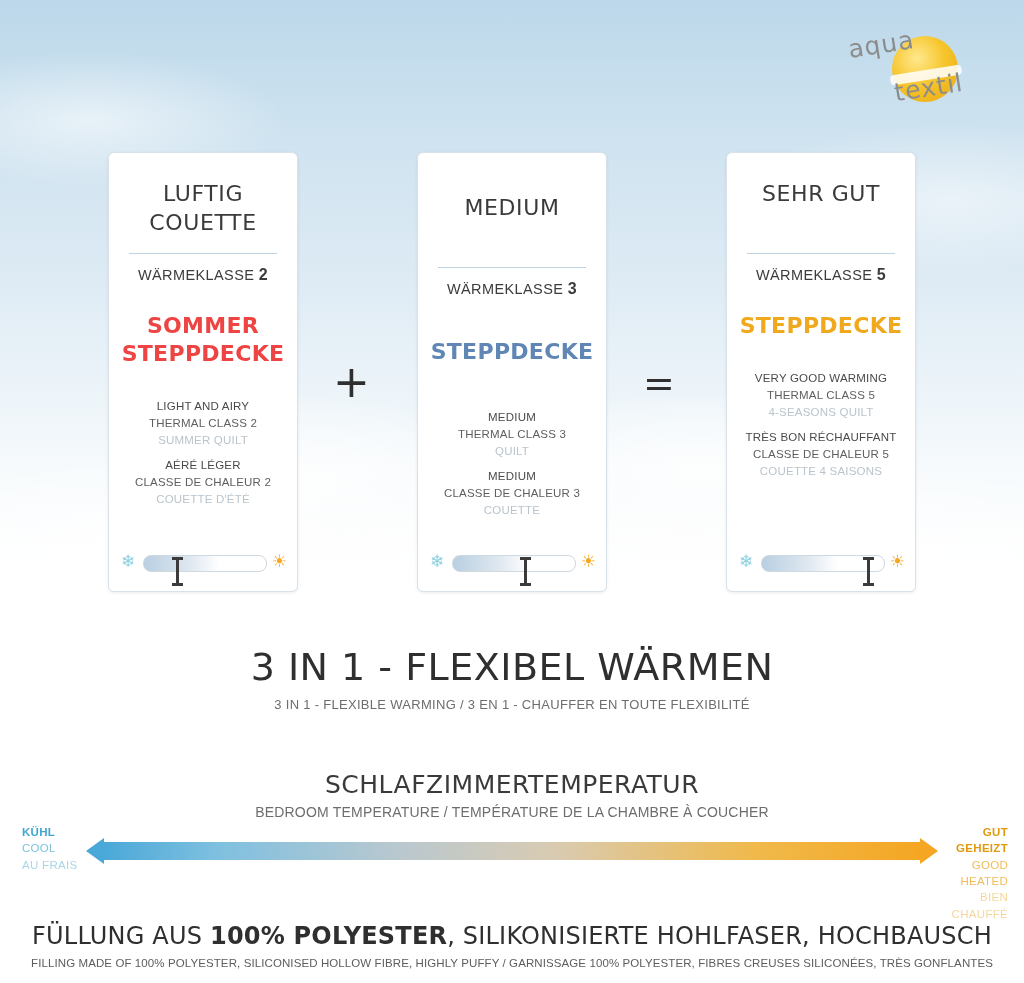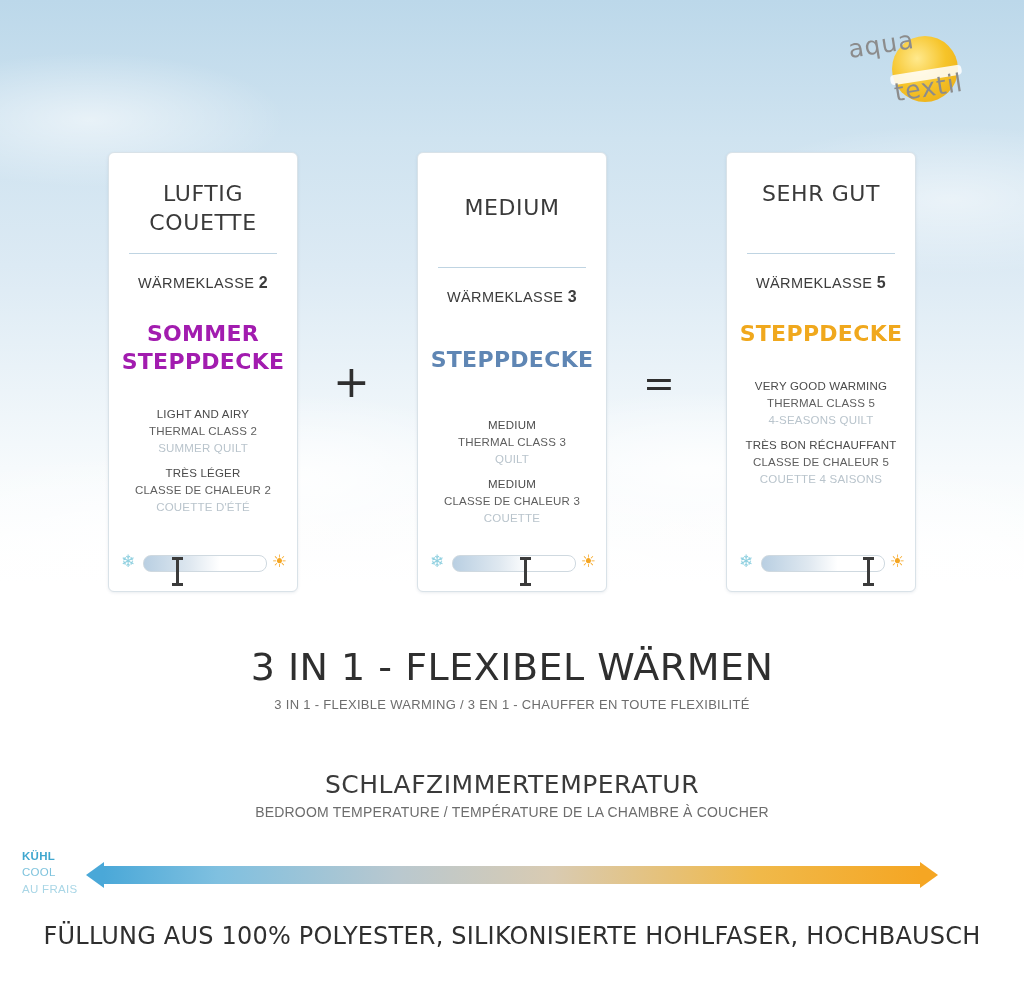--- a/index.html
+++ b/index.html
@@ -123,38 +123,38 @@
   }
   .card.c2 .card-title { padding-top: 14px; }
 
   .rule {
     margin: 14px 20px 0;
     height: 1px;
     background: #bfd4e2;
   }
 
   .warm-class {
-    margin-top: 20px;
+    margin-top: 12px;
     text-align: center;
     font-size: 14.5px;
     color: #3c3c3c;
     letter-spacing: .4px;
   }
   .warm-class b { font-size: 16px; }
 
   .product {
     margin-top: 28px;
     text-align: center;
     font-weight: bold;
     font-size: 22px;
     line-height: 1.28;
     letter-spacing: .3px;
     font-family: "DejaVu Sans", sans-serif;
   }
-  .product.blue-light { color: #a21caf; }
+  .product.blue-light { color: #ef4444; }
   .product.blue { color: #5f86b4; }
   .product.orange { color: #f0a81d; }
 
   .trans {
     margin-top: 30px;
     text-align: center;
     font-size: 11.5px;
     line-height: 1.45;
     letter-spacing: .2px;
   }
@@ -259,21 +259,21 @@
   .temp-sub {
     text-align: center;
     margin-top: 5px;
     font-size: 14px;
     color: #6d6d6d;
     letter-spacing: .2px;
   }
 
   .arrow-row {
     position: relative;
-    margin-top: 32px;
+    margin-top: 8px;
     height: 86px;
   }
   .arrow-bar {
     position: absolute;
     left: 86px;
     top: 10px;
     width: 852px;
     height: 26px;
   }
   .arrow-bar .body {
@@ -323,21 +323,21 @@
     left: 0; top: 922px;
     width: 1024px;
     text-align: center;
   }
   .footer-main {
     font-size: 24px;
     color: #2f2f2f;
     letter-spacing: .2px;
     font-family: "DejaVu Sans", sans-serif;
   }
-  .footer-main b { font-weight: normal; }
+  .footer-main b { font-weight: bold; }
   .footer-sub {
     margin-top: 7px;
     font-size: 11.5px;
     color: #5d5d5d;
     letter-spacing: .1px;
   }
 </style>
 </head>
 <body>
 
@@ -366,21 +366,21 @@
       </div>
       <div class="product blue-light">
         <div>SOMMER</div>
         <div>STEPPDECKE</div>
       </div>
       <div class="trans">
         <div class="l1">LIGHT AND AIRY</div>
         <div class="l2">THERMAL CLASS 2</div>
         <div class="l3">SUMMER QUILT</div>
         <div class="gap"></div>
-        <div class="l1">TRÈS LÉGER</div>
+        <div class="l1">AÉRÉ LÉGER</div>
         <div class="l2">CLASSE DE CHALEUR 2</div>
         <div class="l3">COUETTE D'ÉTÉ</div>
       </div>
       <div class="slider">
         <div class="flake">❄</div>
         <div class="slider-track">
           <div class="slider-knob" style="left:26%">
             <div class="knob-cap" style="top:0"></div>
             <div class="knob-cap" style="bottom:0"></div>
           </div>
@@ -474,20 +474,29 @@
         <div class="mid">COOL</div>
         <div class="soft">AU FRAIS</div>
       </div>
 
       <div class="arrow-bar">
         <div class="head-left"></div>
         <div class="body"></div>
         <div class="head-right"></div>
       </div>
 
+      <div class="side-label right">
+        <div class="strong">GUT</div>
+        <div class="strong">GEHEIZT</div>
+        <div class="mid">GOOD</div>
+        <div class="mid">HEATED</div>
+        <div class="soft">BIEN</div>
+        <div class="soft">CHAUFFÉ</div>
+      </div>
     </div>
   </div>
 
   <div class="footer">
     <div class="footer-main"><span>FÜLLUNG AUS </span><b>100% POLYESTER</b><span>, SILIKONISIERTE HOHLFASER, HOCHBAUSCH</span></div>
+    <div class="footer-sub">FILLING MADE OF 100% POLYESTER, SILICONISED HOLLOW FIBRE, HIGHLY PUFFY / GARNISSAGE 100% POLYESTER, FIBRES CREUSES SILICONÉES, TRÈS GONFLANTES</div>
   </div>
 
 </div>
 
 </body></html>

